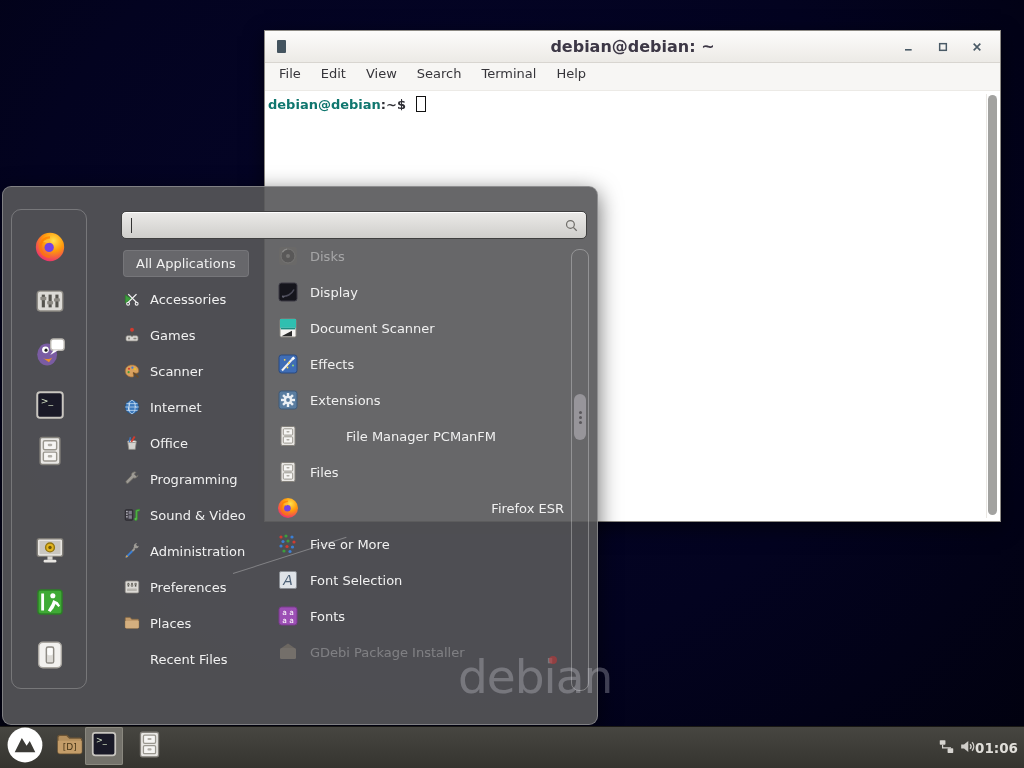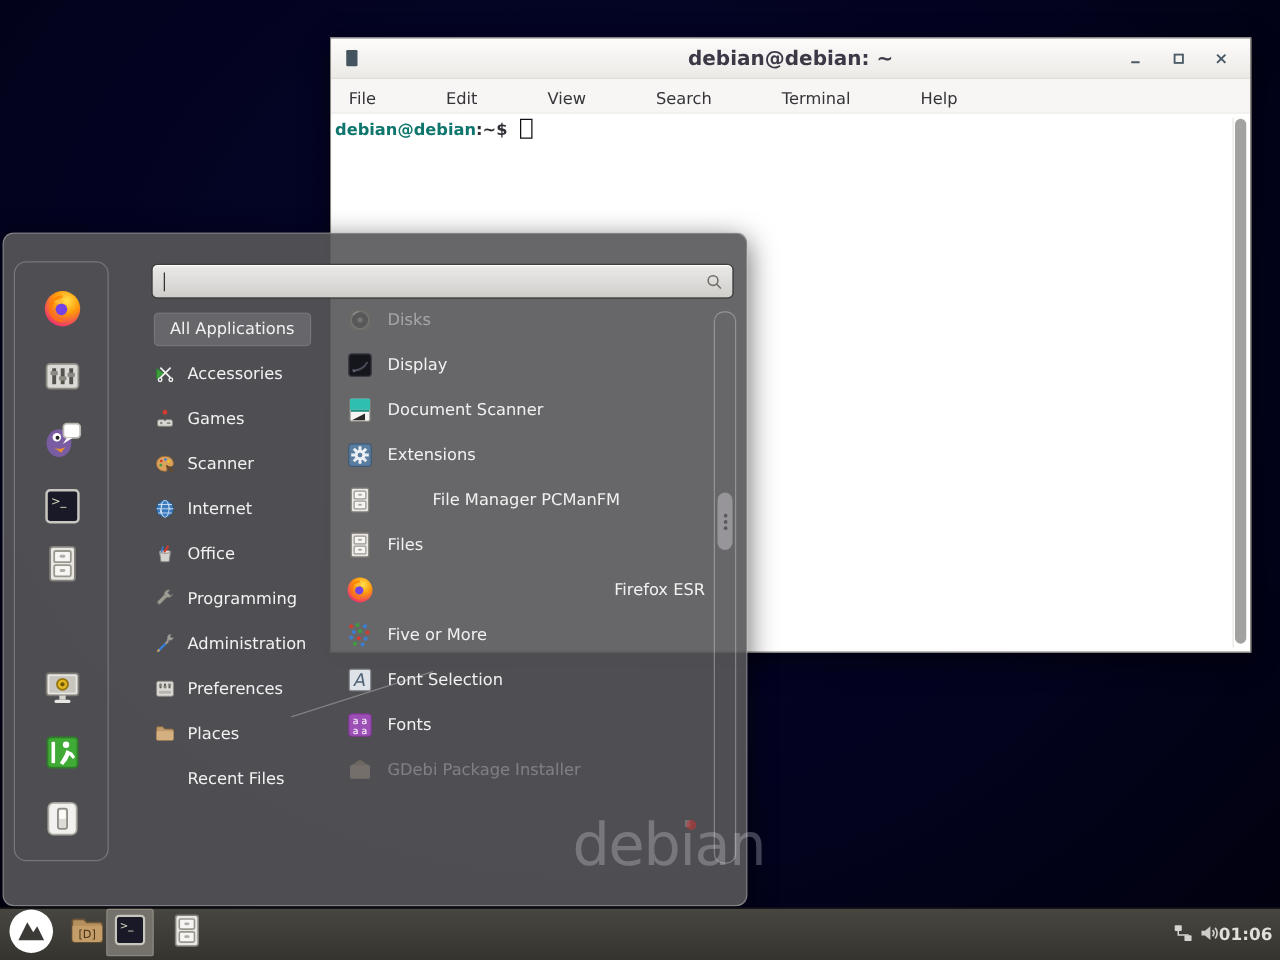--- a/index.html
+++ b/index.html
@@ -10,21 +10,21 @@
   
   #terminal{position:absolute;left:264px;top:30px;width:737px;height:492px;
     background:#fff;border:1px solid #8e8b85;box-shadow:0 6px 18px rgba(0,0,0,.55);}
   .titlebar{position:relative;height:32px;background:linear-gradient(#fdfcfb,#eceae6);
     border-bottom:1px solid #d8d5d0;display:flex;align-items:center;}
   .titlebar .t-icon{position:absolute;left:12px;top:9px;width:9px;height:13px;background:#44545f;border-radius:1px;}
   .titlebar .t-title{position:absolute;left:0;right:0;text-align:center;font-size:16px;
     font-weight:bold;color:#3d3846;}
   .winbtns{position:absolute;right:14px;top:0;height:32px;display:flex;align-items:center;gap:16px;}
   .winbtn{width:18px;height:18px;display:flex;align-items:center;justify-content:center;cursor:default;}
-  .menubar{height:28px;background:#f7f6f4;border-bottom:1px solid #eceae6;display:flex;align-items:flex-end;padding-left:4px;gap:36px;}
+  .menubar{height:28px;background:#f7f6f4;border-bottom:1px solid #eceae6;display:flex;align-items:flex-start;padding-left:4px;}
   .menubar .mitem{padding:3px 10px;font-size:13px;color:#36353a;border-radius:3px;}
   .term-body{position:relative;height:430px;background:#fff;padding:4px 16px 4px 3px;
     font-family:"DejaVu Sans Mono",monospace;font-size:13px;font-weight:bold;line-height:19px;}
   .p-user{color:#0f766e;}
   .p-rest{color:#2f2f35;}
   .term-cursor{display:inline-block;width:10px;height:16px;border:1.6px solid #111;margin-left:10px;vertical-align:-3px;}
   .term-scroll{position:absolute;top:3px;right:2px;bottom:3px;width:12px;border-left:1px solid #eae8e4;}
   .term-scroll .thumb{position:absolute;top:1px;right:1px;width:9px;height:99%;background:#a2a2a0;border-radius:5px;}
 
   
@@ -249,20 +249,34 @@
           <span class="cat-inner">
             <span class="cicon"><svg width="18" height="18" viewBox="0 0 24 24" xmlns="http://www.w3.org/2000/svg">
                 <path d="M20 6.5a4.5 4.5 0 01-6 4.2L7.5 17a2 2 0 11-2.8-2.8L11 7.7A4.5 4.5 0 0117.5 3L15 5.5l3.2 3z" fill="#9e9b95" stroke="#6b6862"></path>
               </svg></span>
             <span>Programming</span>
           </span>
         </div>
         <div class="cat-row">
           <span class="cat-inner">
             <span class="cicon"><svg width="18" height="18" viewBox="0 0 24 24" xmlns="http://www.w3.org/2000/svg">
+                <rect x="3" y="5" width="10" height="14" rx="1" fill="#3f3d45" stroke="#24232a"></rect>
+                <rect x="4.3" y="6.5" width="1.8" height="1.8" fill="#cfcdd6"></rect>
+                <rect x="4.3" y="10" width="1.8" height="1.8" fill="#cfcdd6"></rect>
+                <rect x="4.3" y="13.5" width="1.8" height="1.8" fill="#cfcdd6"></rect>
+                <rect x="7.5" y="6.5" width="4.3" height="4.6" fill="#7e7c89"></rect>
+                <rect x="7.5" y="12.4" width="4.3" height="4.6" fill="#7e7c89"></rect>
+                <path d="M15 16.8a2 2 0 104 .8V7.2l3-.9V4.2l-5 1.4v9.6z" fill="#58c24b" stroke="#3a8c31"></path>
+              </svg></span>
+            <span>Sound &amp; Video</span>
+          </span>
+        </div>
+        <div class="cat-row">
+          <span class="cat-inner">
+            <span class="cicon"><svg width="18" height="18" viewBox="0 0 24 24" xmlns="http://www.w3.org/2000/svg">
                 <path d="M4 20.5l8.5-8.5" stroke="#3a7fd5" stroke-width="2.6"></path>
                 <path d="M12.5 12l3-3" stroke="#9e9b95" stroke-width="2.4"></path>
                 <path d="M21 5a3.5 3.5 0 01-4.8 3.2l-1.3 1.2-1.4-1.4 1.2-1.2A3.5 3.5 0 0119 2l-1.8 1.8 2 2z" fill="#9e9b95"></path>
                 <path d="M3.2 21l1.6-3.6 2 2z" fill="#e8a33d"></path>
               </svg></span>
             <span>Administration</span>
           </span>
         </div>
         <div class="cat-row">
           <span class="cat-inner">
@@ -314,20 +328,32 @@
           <span>Display</span>
         </div>
         <div class="app-row" style="opacity: 1;">
           <span class="aicon"><svg width="24" height="24" viewBox="0 0 24 24" xmlns="http://www.w3.org/2000/svg">
               <rect x="4" y="3" width="16" height="18" rx="1.5" fill="#f5f4f2" stroke="#8a8780"></rect>
               <path d="M4 3h16v8.8H4z" fill="#2fbfb0"></path>
               <rect x="4.8" y="11.8" width="14.4" height="1.6" fill="#1e8a80"></rect>
               <path d="M5.5 20.2l10.5-5.4v5.4z" fill="#2a2a2a"></path>
             </svg></span>
           <span>Document Scanner</span>
+        </div>
+        <div class="app-row" style="opacity: 1;">
+          <span class="aicon"><svg width="24" height="24" viewBox="0 0 24 24" xmlns="http://www.w3.org/2000/svg">
+              <rect x="3" y="3" width="18" height="18" rx="2.5" fill="#3f6db5" stroke="#2a4a80"></rect>
+              <path d="M6 18.5L16 7.5" stroke="#f2f2f2" stroke-width="2"></path>
+              <path d="M16 7.5l2.2-2.2" stroke="#fff" stroke-width="2.6"></path>
+              <circle cx="8.7" cy="7.8" r="0.9" fill="#ffd84d"></circle>
+              <circle cx="13" cy="11" r="0.9" fill="#ffd84d"></circle>
+              <circle cx="17" cy="13.5" r="0.9" fill="#9be070"></circle>
+              <circle cx="11.5" cy="15.5" r="0.9" fill="#ffd84d"></circle>
+            </svg></span>
+          <span>Effects</span>
         </div>
         <div class="app-row" style="opacity: 1;">
           <span class="aicon"><svg width="24" height="24" viewBox="0 0 24 24" xmlns="http://www.w3.org/2000/svg">
               <rect x="3" y="3" width="18" height="18" rx="2.5" fill="#5a7da0" stroke="#3e5a78"></rect>
               <g fill="#ecf0f4">
                 <rect x="10.8" y="5" width="2.4" height="14"></rect>
                 <rect x="5" y="10.8" width="14" height="2.4"></rect>
                 <rect x="10.8" y="5" width="2.4" height="14" transform="rotate(45 12 12)"></rect>
                 <rect x="10.8" y="5" width="2.4" height="14" transform="rotate(-45 12 12)"></rect>
               </g>

